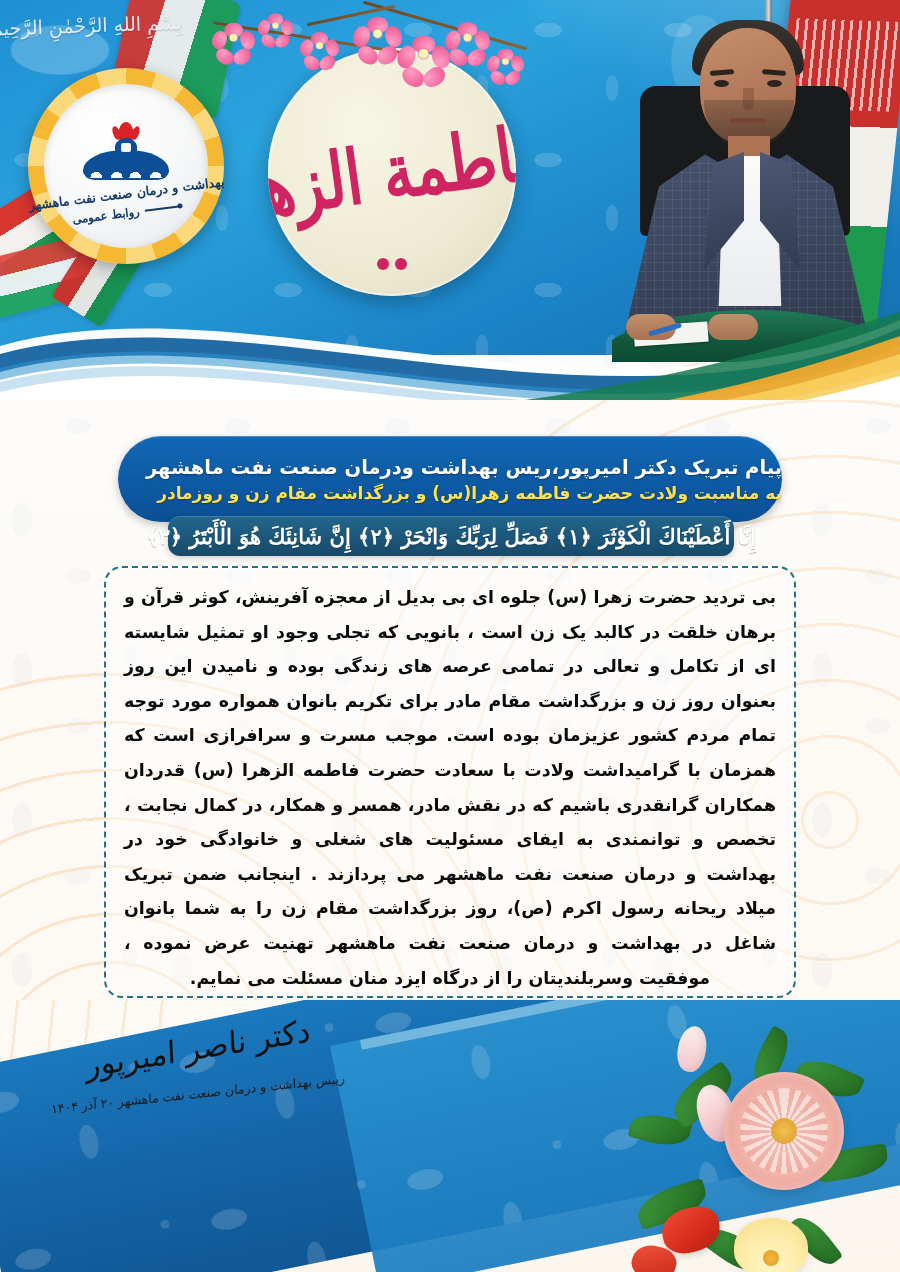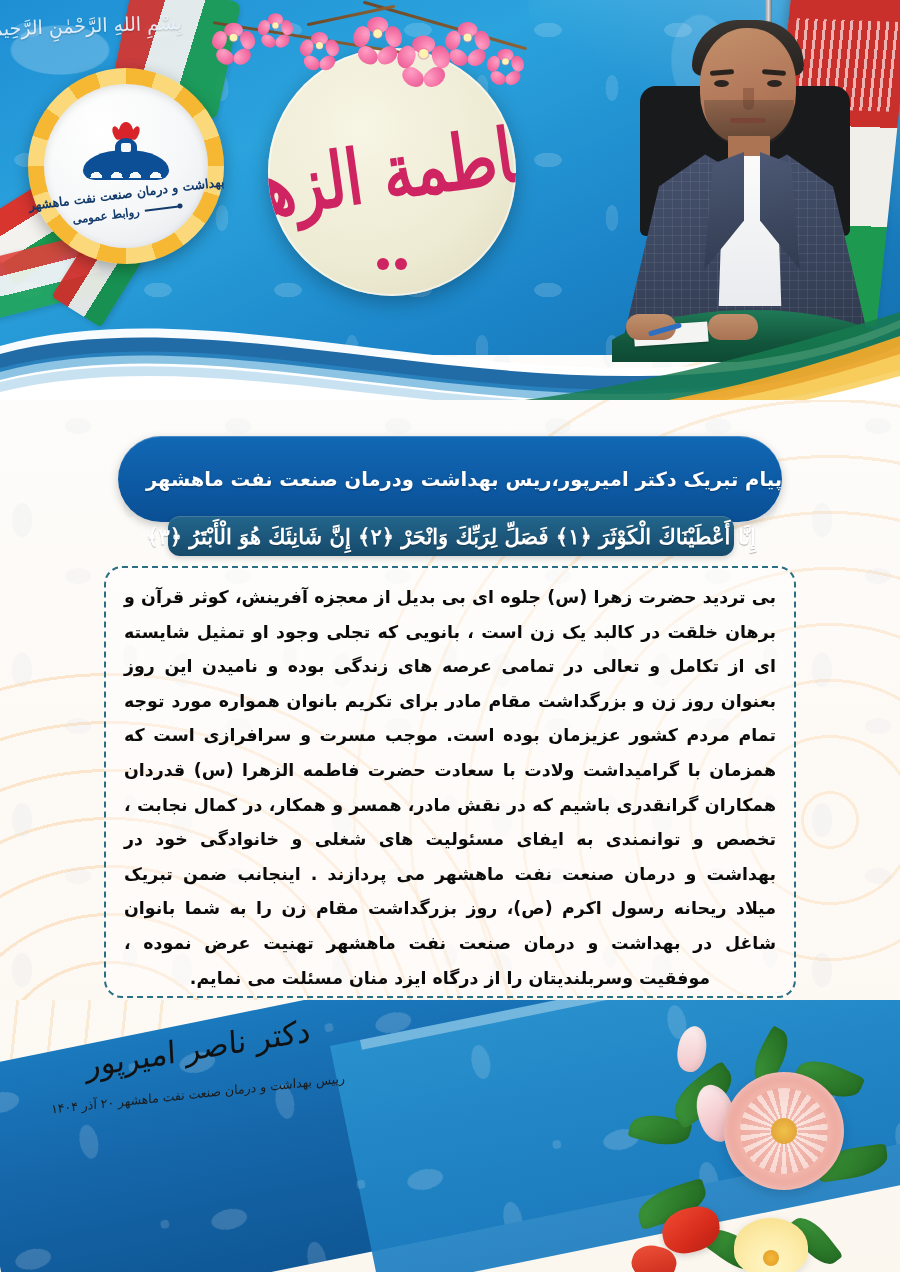--- a/index.html
+++ b/index.html
@@ -685,20 +685,21 @@
       <path d="M0,132 C190,86 400,156 640,154 C764,153 846,132 900,108 L900,116
                C846,140 764,160 640,162 C400,164 190,96 0,142 Z" fill="#9ccbe8" opacity="0.55"></path>
       <path d="M430,160 C560,150 700,124 900,62 L900,96 C720,150 580,170 440,172 Z" fill="#167a4f" opacity="0.85"></path>
       <path d="M440,176 C600,170 740,142 900,86 L900,120 C740,164 600,184 450,186 Z" fill="#f0a92a" opacity="0.95"></path>
       <path d="M470,180 C620,174 760,150 900,104 L900,126 C760,166 620,186 480,188 Z" fill="#f8cf5e" opacity="0.9"></path>
     </svg>
   </div>
 
   <div class="headline">
     <div class="hl1">پیام تبریک دکتر امیرپور،ریس بهداشت ودرمان صنعت نفت ماهشهر</div>
+    <div class="hl2">به مناسبت ولادت حضرت فاطمه زهرا(س) و بزرگداشت مقام زن و روزمادر</div>
   </div>
 
   <div class="verse">
     <div class="verse-txt">إِنَّا أَعْطَيْنَاكَ الْكَوْثَرَ ﴿١﴾ فَصَلِّ لِرَبِّكَ وَانْحَرْ ﴿٢﴾ إِنَّ شَانِئَكَ هُوَ الْأَبْتَرُ ﴿٣﴾</div>
   </div>
 
   <div class="body-panel">
     <div class="body-text">بی تردید حضرت زهرا (س) جلوه ای بی بدیل از معجزه آفرینش، کوثر قرآن و برهان خلقت در کالبد یک زن است ، بانویی که تجلی وجود او تمثیل شایسته ای از تکامل و تعالی در تمامی عرصه های زندگی بوده و نامیدن این روز بعنوان روز زن و بزرگداشت مقام مادر برای تکریم بانوان همواره مورد توجه تمام مردم کشور عزیزمان بوده است. موجب مسرت و سرافرازی است که همزمان با گرامیداشت ولادت با سعادت حضرت فاطمه الزهرا (س) قدردان همکاران گرانقدری باشیم که در نقش مادر، همسر و همکار، در کمال نجابت ، تخصص و توانمندی به ایفای مسئولیت های شغلی و خانوادگی خود در بهداشت و درمان صنعت نفت ماهشهر می پردازند . اینجانب ضمن تبریک میلاد ریحانه رسول اکرم (ص)، روز بزرگداشت مقام زن را به شما بانوان شاغل در بهداشت و درمان صنعت نفت ماهشهر تهنیت عرض نموده ، موفقیت وسربلندیتان را از درگاه ایزد منان مسئلت می نمایم.</div>
   </div>
 

